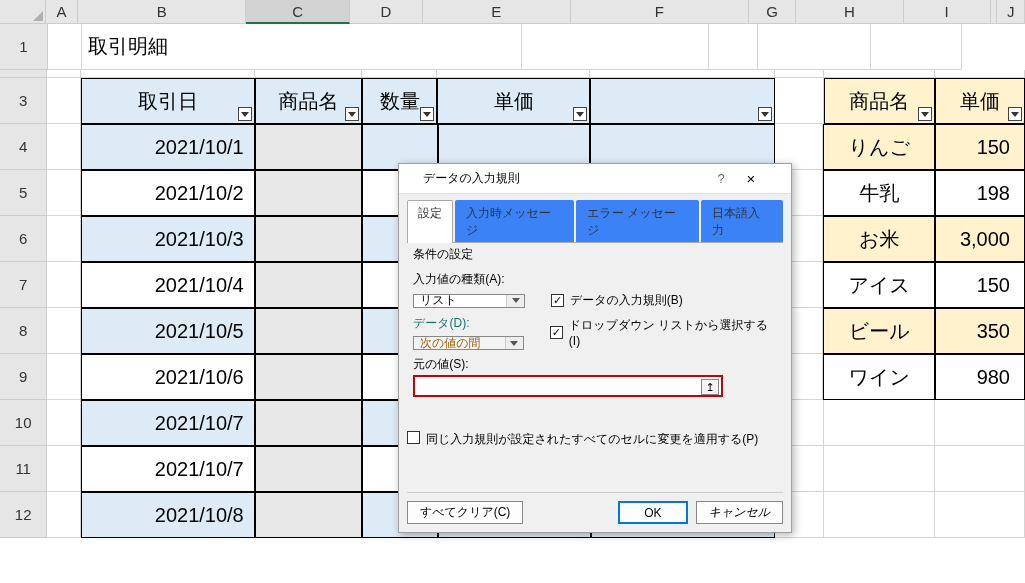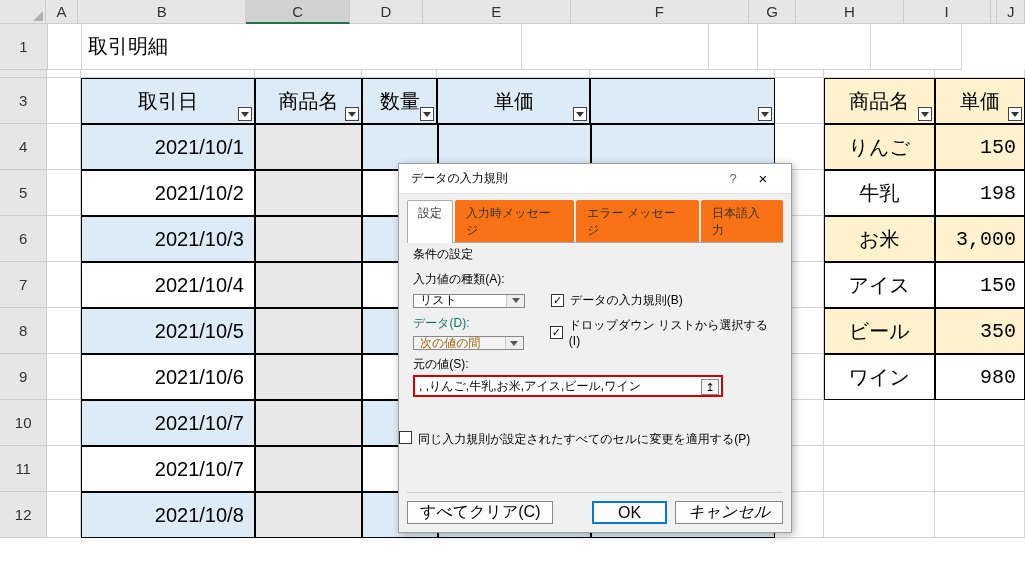--- a/index.html
+++ b/index.html
@@ -17,60 +17,60 @@
 .row { display: flex; }
 .row-h { width: 48px; display: flex; align-items: center; justify-content: center; background: #e6e6e6; border-right: 1px solid #ccc; border-bottom: 1px solid #ccc; font-size: 15px; color: #333; }
 .cell { border-right: 1px solid #d4d4d4; border-bottom: 1px solid #d4d4d4; display: flex; align-items: center; padding: 0 6px; font-size: 17px; color: #000; position: relative; overflow: hidden; white-space: nowrap; }
 .cell.rh { height: 46px; }
 .cell.title { font-size: 20px; }
 
 .hdr { background: #ddebf7; border: 1px solid #000; font-size: 20px; justify-content: center; position: relative; }
 .hdr2 { background: #fff2cc; border: 1px solid #000; font-size: 20px; justify-content: center; position: relative; }
 .td { border: 1px solid #000; font-size: 20px; justify-content: center; }
 .td.left { justify-content: flex-end; padding-right: 10px; }
-.td.num { justify-content: flex-end; padding-right: 8px; font-family: Liberation Mono, monospace; }
+.td.num { justify-content: flex-end; padding-right: 14px; }
 .stripe { background: #ddebf7; }
 .stripe2 { background: #fff2cc; }
 .selcol { background: #e8e8e8; }
 
 .filter { position: absolute; right: 2px; bottom: 2px; width: 14px; height: 14px; border: 1px solid #444; background: #fff; display: flex; align-items: center; justify-content: center; }
 .filter::after { content: ''; width: 0; height: 0; border-left: 4px solid transparent; border-right: 4px solid transparent; border-top: 5px solid #333; }
 
 
 .cA { width: 34px; } .cB { width: 176px; } .cC { width: 109px; } .cD { width: 76px; }
 .cE { width: 155px; } .cF { width: 187px; } .cG { width: 49px; } .cH { width: 113px; }
 .cI { width: 91px; } .cJ { width: 30px; }
 
 
 .dialog { position: absolute; left: 398px; top: 163px; width: 394px; height: 370px; background: #f0f0f0; border: 1px solid #a0a0a0; box-shadow: 2px 2px 8px rgba(0,0,0,0.3); }
-.dialog-title { height: 30px; display: flex; align-items: center; padding: 0 12px; font-size: 12px; background: #fff; border-bottom: 1px solid #ddd; }
+.dialog-title { height: 30px; display: flex; align-items: center; padding: 0 24px; font-size: 12px; background: #fff; border-bottom: 1px solid #ddd; }
 .dialog-title .t { flex: 1; }
 .dialog-title .help { width: 28px; text-align: center; color: #666; cursor: default; font-size: 13px; }
 .dialog-title .close { width: 32px; text-align: center; font-size: 15px; cursor: default; }
 .tabs { display: flex; padding: 6px 8px 0 8px; gap: 2px; font-size: 12px; }
-.tab { padding: 4px 10px; background: #f97316; border: 1px solid transparent; border-bottom: none; cursor: default; color: #333; border-radius: 2px 2px 0 0; }
+.tab { padding: 4px 10px; background: #3b82f6; border: 1px solid transparent; border-bottom: none; cursor: default; color: #333; border-radius: 2px 2px 0 0; }
 .tab.active { background: #fff; border-color: #aaa; position: relative; z-index: 2; }
 .tabline { height: 1px; background: #aaa; margin: 0 8px; position: relative; top: -1px; }
 .group { margin: 2px 14px; font-size: 12px; }
 .group-title { margin-bottom: 8px; }
 .field-row { display: flex; align-items: center; margin: 4px 0; }
 .label { font-size: 12px; margin-bottom: 2px; margin-top: 6px; }
 .select { width: 112px; height: 14px; border: 1px solid #888; background: #fff; display: flex; align-items: center; padding: 0 6px; font-size: 12px; position: relative; }
 .select.dis { color: #a16207; background: #f4f4f4; }
 .select .dd { position: absolute; right: 0; top: 0; width: 18px; height: 100%; border-left: 1px solid #ccc; display: flex; align-items: center; justify-content: center; background: #eee; }
 .select .dd::after { content: ''; width: 0; height: 0; border-left: 4px solid transparent; border-right: 4px solid transparent; border-top: 5px solid #555; }
 .chk { margin-left: 26px; display: flex; align-items: center; font-size: 12px; gap: 6px; }
 .chkbox { width: 13px; height: 13px; border: 1px solid #333; background: #fff; display: flex; align-items: center; justify-content: center; }
 .chkbox.checked::after { content: '✓'; font-size: 11px; line-height: 1; color: #000; }
 .input-source { height: 22px; border: 2px solid #c00; width: 310px; display: flex; align-items: center; padding: 0 4px; font-size: 12px; background: #fff; margin-top: 2px; position: relative; }
 .selector-btn { position: absolute; right: 2px; top: 2px; width: 18px; height: 16px; border: 1px solid #888; background: #f4f4f4; display: flex; align-items: center; justify-content: center; }
 .selector-btn::after { content: '↥'; font-size: 11px; }
-.apply-row { margin: 34px 14px 8px 0; display: flex; align-items: flex-start; font-size: 12px; gap: 6px; }
+.apply-row { margin: 34px 14px 8px 8px; display: flex; align-items: flex-start; font-size: 12px; gap: 6px; }
 .dialog-buttons { position: absolute; bottom: 8px; left: 8px; right: 8px; display: flex; align-items: center; border-top: 1px solid #ccc; padding-top: 8px; }
-.btn { height: 23px; padding: 0 12px; border: 1px solid #888; background: #fdfdfd; font-size: 16px; display: flex; align-items: center; cursor: default; }
+.btn { height: 23px; padding: 0 12px; border: 1px solid #888; background: #fdfdfd; font-size: 12px; display: flex; align-items: center; cursor: default; }
 .btn.primary { border: 2px solid #0078d7; padding: 0 24px; }
 .dialog-buttons .spacer { flex: 1; }
 .dialog-buttons .btn + .btn { margin-left: 8px; font-style: italic; }
 .row-h-collapsed { height: 8px; font-size: 8px; }
 </style>
 </head>
 <body>
 
 <div class="sheet">
 
@@ -297,21 +297,20 @@
         <div class="dd"></div>
       </div>
       <label class="chk" style="margin-top:-22px">
         <span class="chkbox checked"></span>
         <span>ドロップダウン リストから選択する(I)</span>
       </label>
     </div>
 
     <div class="label">元の値(S):</div>
     <div class="input-source">
-      <span>, ,りんご,牛乳,お米,アイス,ビール,ワイン</span>
       <div class="selector-btn"></div>
     </div>
   </div>
 
   <div class="apply-row">
     <span class="chkbox"></span>
     <span>同じ入力規則が設定されたすべてのセルに変更を適用する(P)</span>
   </div>
 
   <div class="dialog-buttons">

